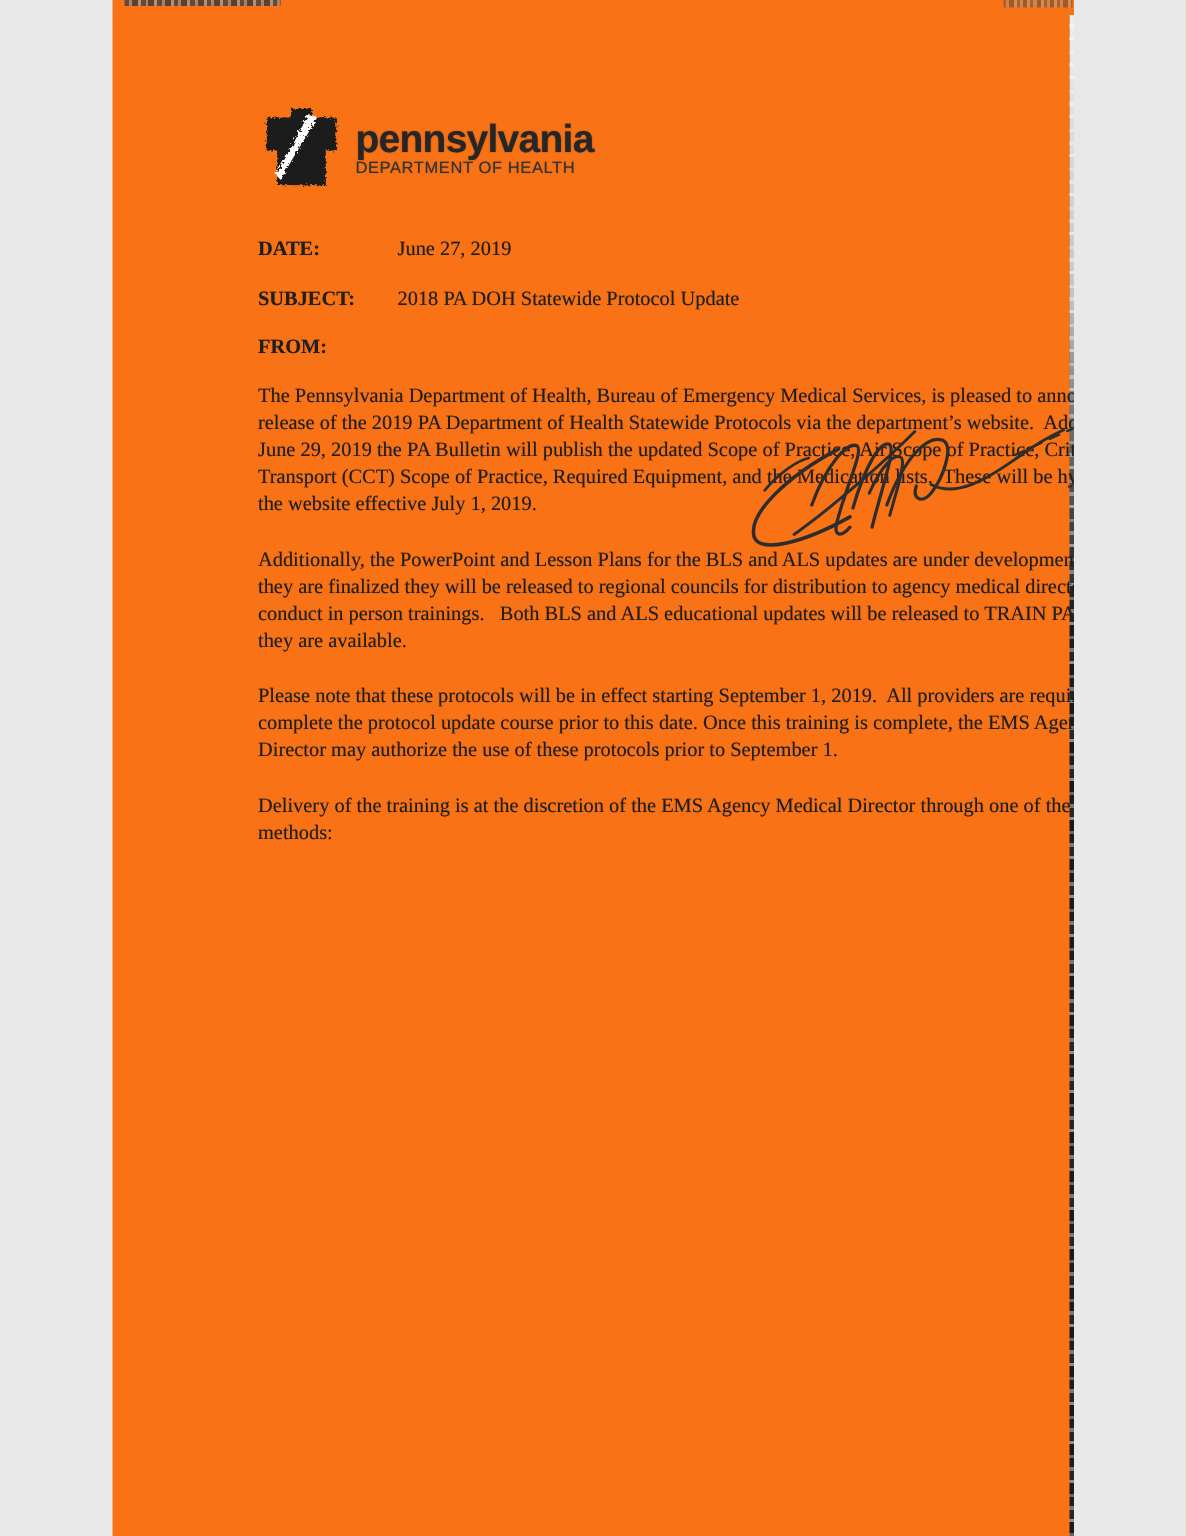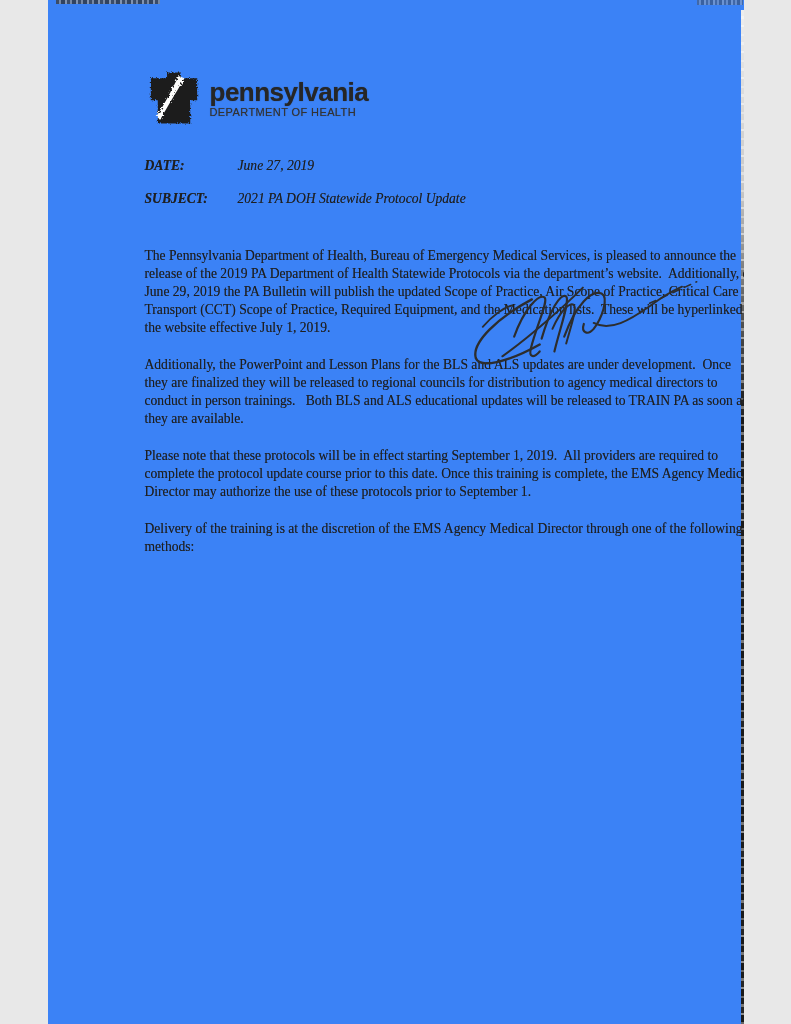--- a/index.html
+++ b/index.html
@@ -1,17 +1,17 @@
 <!DOCTYPE html>
 <html><head>
 <meta charset="utf-8">
 <style>
   html,body { margin:0; padding:0; background:#e8e8e8; }
   .page {
-    position:relative; width:696px; height:1024px; background:#3b82f6;
+    position:relative; width:641px; height:1024px; background:#f97316;
     margin:0 auto; overflow:hidden;
     font-family:"Liberation Serif", serif; color:#1f1f1f;
   }
   .doc-text { text-shadow:0 0 0.5px rgba(30,30,30,0.55); }
 
   
   .artifact-tl {
     position:absolute; left:8px; top:0; width:104px; height:4px; opacity:.75;
     background:repeating-linear-gradient(90deg,#3a3a3a 0 3px,#8a8a8a 3px 5px,#2e2e2e 5px 9px,#9a9a9a 9px 11px);
     filter:blur(.4px);
@@ -47,25 +47,25 @@
   
   .doc-title { text-align:center; margin-top:39px; height:28px; }
   .doc-title span {
     position:relative; left:-29px;
     font-size:19px; font-weight:bold; letter-spacing:.2px;
     border-bottom:2.5px solid #222; padding-bottom:1px;
     text-shadow:0 0 .7px rgba(20,20,20,.8);
   }
 
   
-  .meta { margin-top:31px; font-size:13.6px; line-height:18px;font-style:italic; }
+  .meta { margin-top:31px; font-size:13.6px; line-height:18px; }
   .meta-row { display:flex; }
   .meta-label { width:93px; flex:0 0 auto; font-weight:bold; }
   .meta-lines { white-space:pre-wrap; }
-  .mb15 { margin-bottom:15px; } .mb14 { margin-bottom:24px; } .mb8 { margin-bottom:8px; }
+  .mb15 { margin-bottom:15px; } .mb14 { margin-bottom:14px; } .mb8 { margin-bottom:8px; }
 
   
   .signature { position:absolute; left:404px; top:268px; width:248px; height:106px; z-index:2; pointer-events:none; }
 
   
   .body { margin-top:15px; font-size:13.6px; line-height:18px; }
   .body p { margin:12px 0 19px 0; white-space:pre-wrap; }
 </style>
 </head>
 <body>
@@ -99,23 +99,24 @@
     </div>
 
 
     <div class="meta">
       <div class="meta-row mb15">
         <div class="meta-label">DATE:</div>
         <div class="meta-lines">June 27, 2019</div>
       </div>
       <div class="meta-row mb14">
         <div class="meta-label">SUBJECT:</div>
-        <div class="meta-lines">2021 PA DOH Statewide Protocol Update</div>
+        <div class="meta-lines">2018 PA DOH Statewide Protocol Update</div>
       </div>
       <div class="meta-row">
+        <div class="meta-label">FROM:</div>
       </div>
     </div>
 
     <div class="body">
       <p>The Pennsylvania Department of Health, Bureau of Emergency Medical Services, is pleased to announce the release of the 2019 PA Department of Health Statewide Protocols via the department’s website.  Additionally, on June 29, 2019 the PA Bulletin will publish the updated Scope of Practice, Air Scope of Practice, Critical Care Transport (CCT) Scope of Practice, Required Equipment, and the Medication lists.  These will be hyperlinked to the website effective July 1, 2019.</p>
       <p>Additionally, the PowerPoint and Lesson Plans for the BLS and ALS updates are under development.  Once they are finalized they will be released to regional councils for distribution to agency medical directors to conduct in person trainings.   Both BLS and ALS educational updates will be released to TRAIN PA as soon as they are available.</p>
       <p>Please note that these protocols will be in effect starting September 1, 2019.  All providers are required to complete the protocol update course prior to this date. Once this training is complete, the EMS Agency Medical Director may authorize the use of these protocols prior to September 1.</p>
       <p>Delivery of the training is at the discretion of the EMS Agency Medical Director through one of the following methods:</p>
 
     </div>

